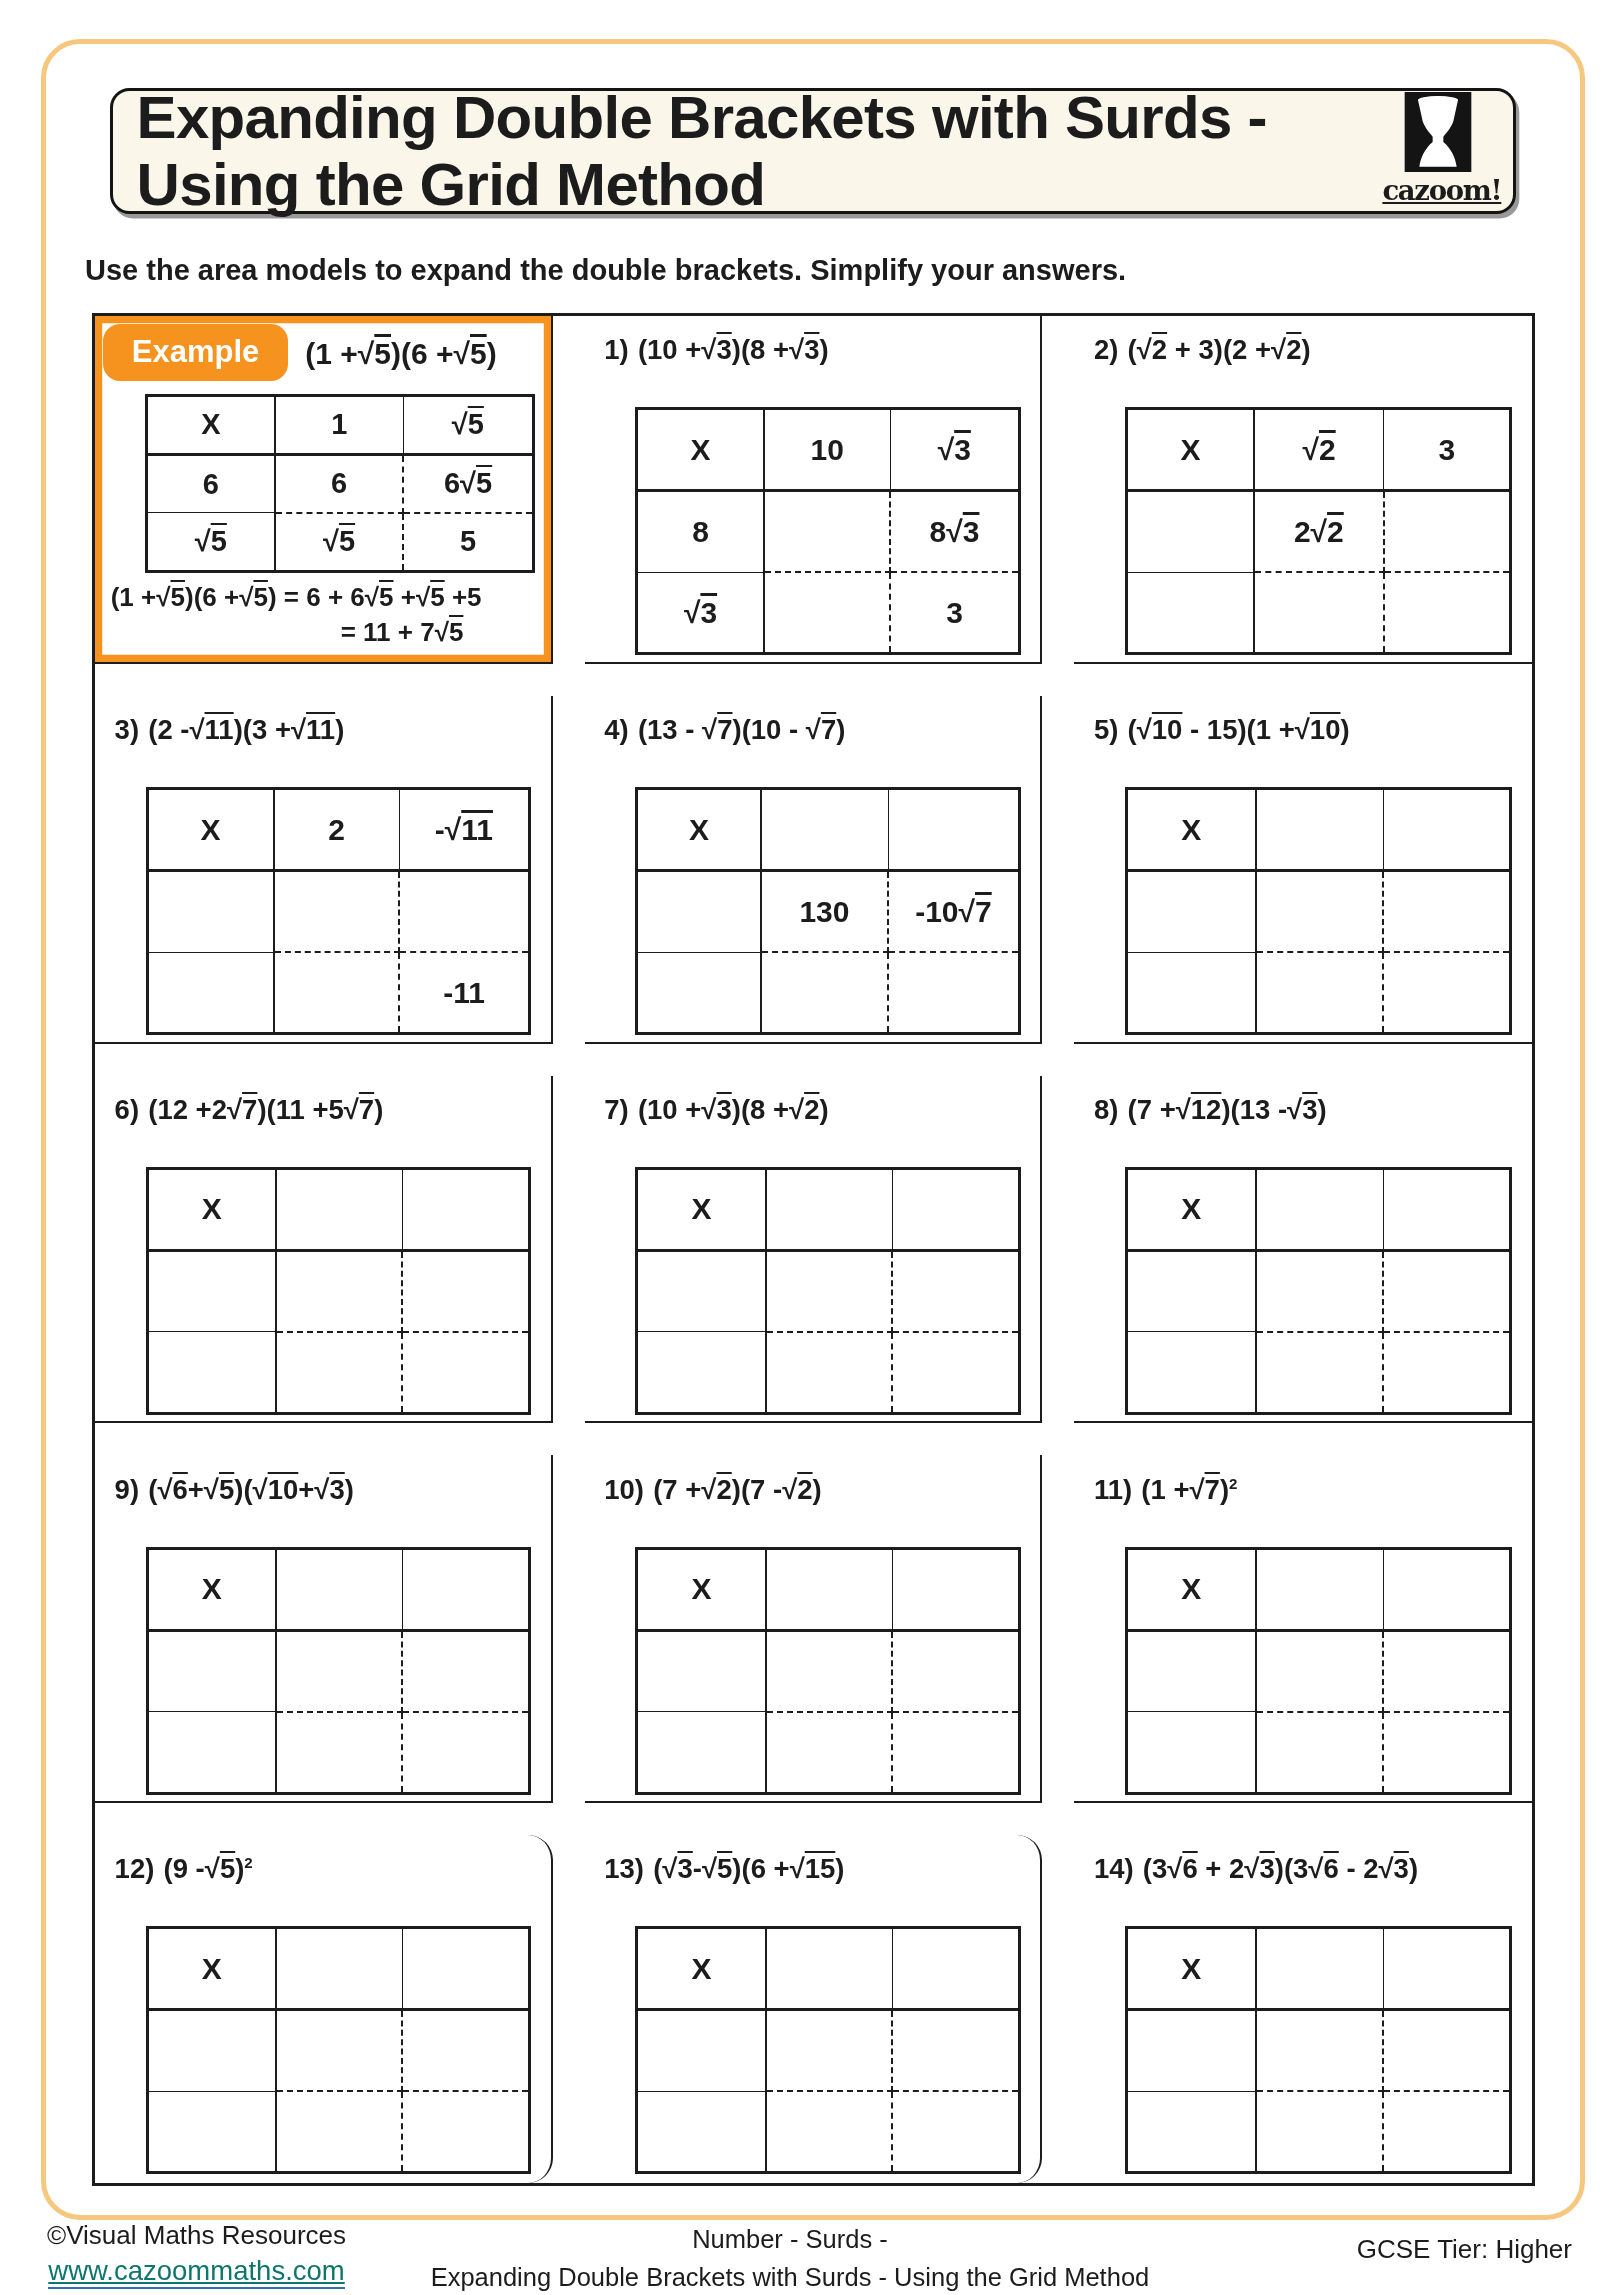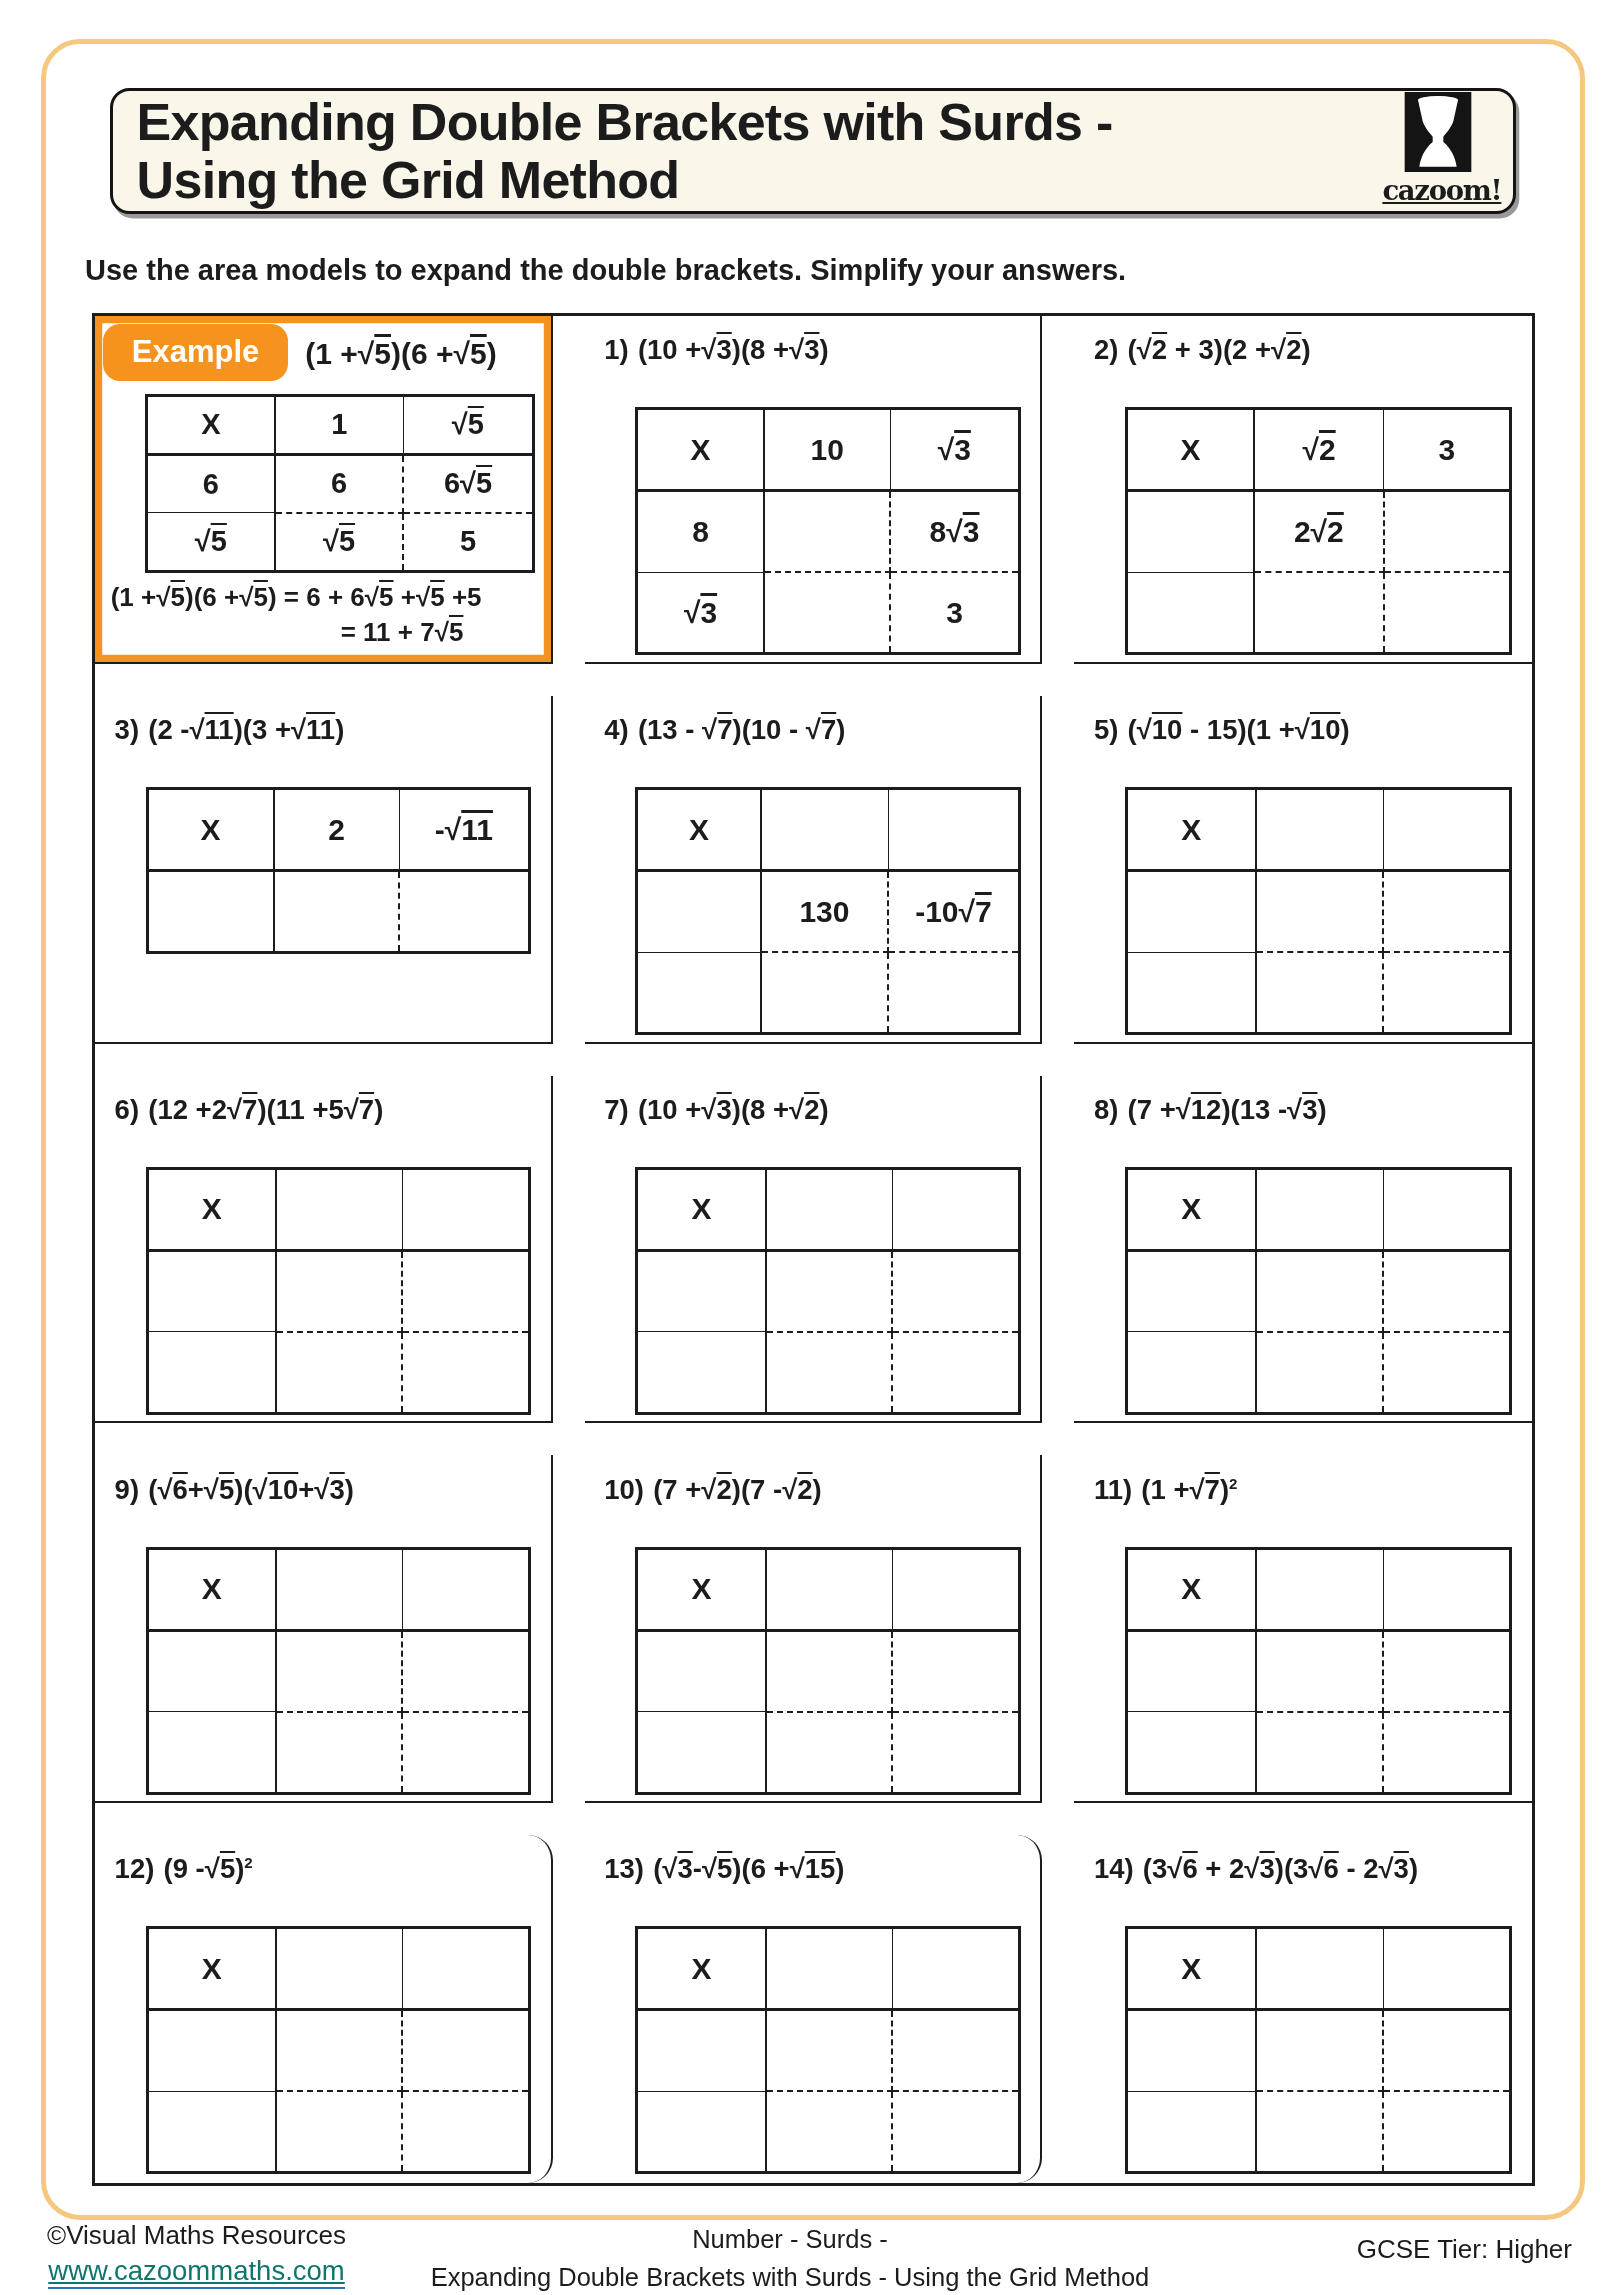--- a/index.html
+++ b/index.html
@@ -12,21 +12,21 @@
     position:absolute;left:41px;top:39px;width:1534px;height:2171px;
     border:5.2px solid #f6c77e;border-radius:39px;background:#ffffff;
   }
   
   .header-box{
     position:absolute;left:110px;top:88px;width:1406px;height:126px;
     background:#faf6ea;border:3.9px solid #141414;border-radius:19.6px;
     box-shadow:3.3px 4.6px 0 rgba(70,70,70,.55);
     display:flex;align-items:center;box-sizing:border-box;padding:6.5px 19.6px 6.5px 23.6px;
   }
-  .title{flex:1;font-size:52px;font-weight:800;line-height:1.12;letter-spacing:-0.7px;}
+  .title{flex:1;font-size:60px;font-weight:800;line-height:1.12;letter-spacing:-0.7px;}
   .logo-block{width:111px;text-align:center;margin-top:-3.9px;}
   .logo-square{width:68px;height:80px;margin:0 auto;display:block;}
   .logo-word{font-family:"DejaVu Serif", serif;font-weight:bold;font-size:27.5px;letter-spacing:-1.3px;margin-top:1.3px;text-decoration:underline;}
   
   .instruction{position:absolute;left:85px;top:254px;font-size:29px;font-weight:bold;}
   
   .problems-grid{
     position:absolute;left:92px;top:313px;width:1443px;height:1873px;
     display:grid;grid-template-columns:repeat(3,1fr);grid-template-rows:repeat(5,1fr);
     border:3.3px solid #1c1c1c;box-sizing:border-box;background:#fff;gap:32px;
@@ -189,20 +189,25 @@
           <tr>
         <td class="h0">X</td>
         <td class="h1">2</td>
         <td class="h2">-<span class="sq">√<span class="ol">11</span></span></td>
       </tr>
       <tr>
         <td class="a0"></td>
         <td class="a1"></td>
         <td class="a2"></td>
       </tr>
+      <tr>
+        <td class="b0"></td>
+        <td class="b1"></td>
+        <td class="b2">-11</td>
+      </tr>
     </tbody>
       </table>
   </div>
     <div class="cell">
     <div class="prob-head">
       <span class="num">4)</span>
       <span class="expr">(13 - <span class="sq">√<span class="ol">7</span></span>)(10 - <span class="sq">√<span class="ol">7</span></span>)</span>
     </div>
     <table class="model">
       <tbody>

